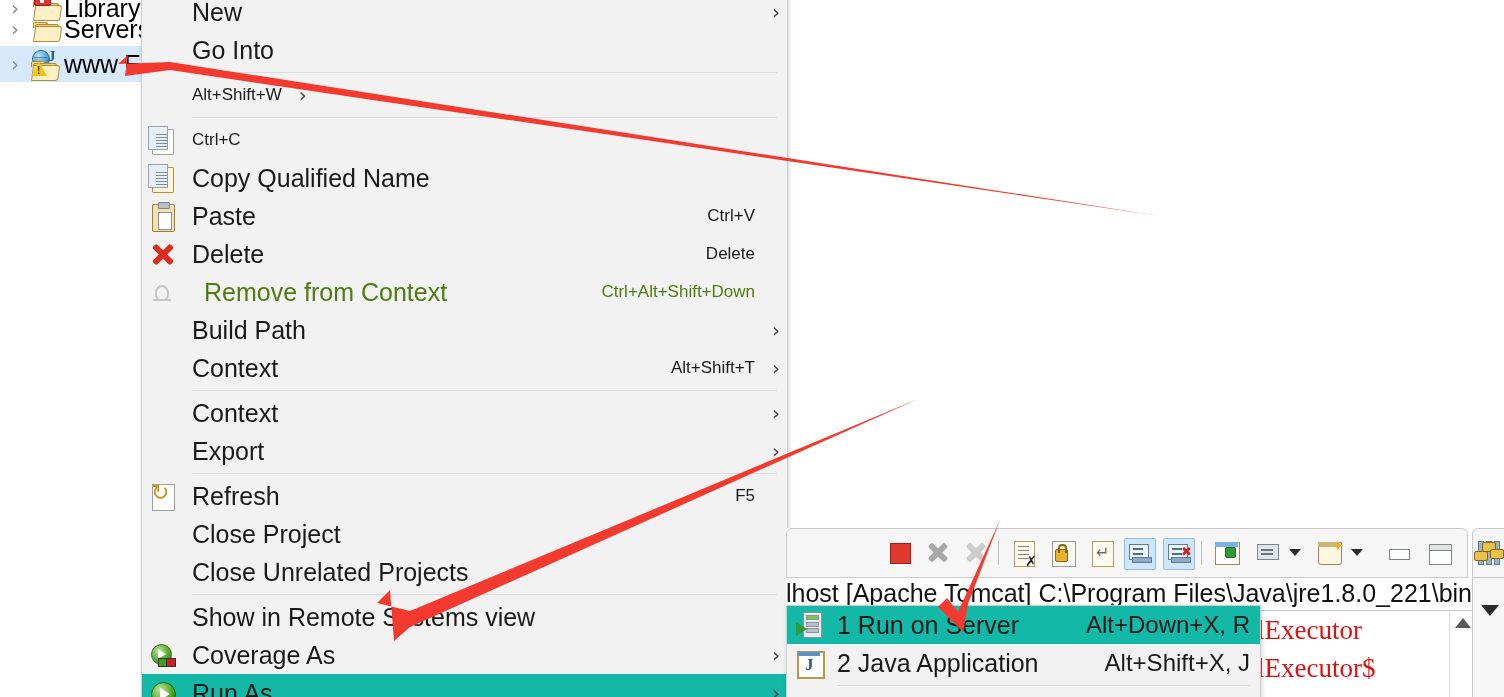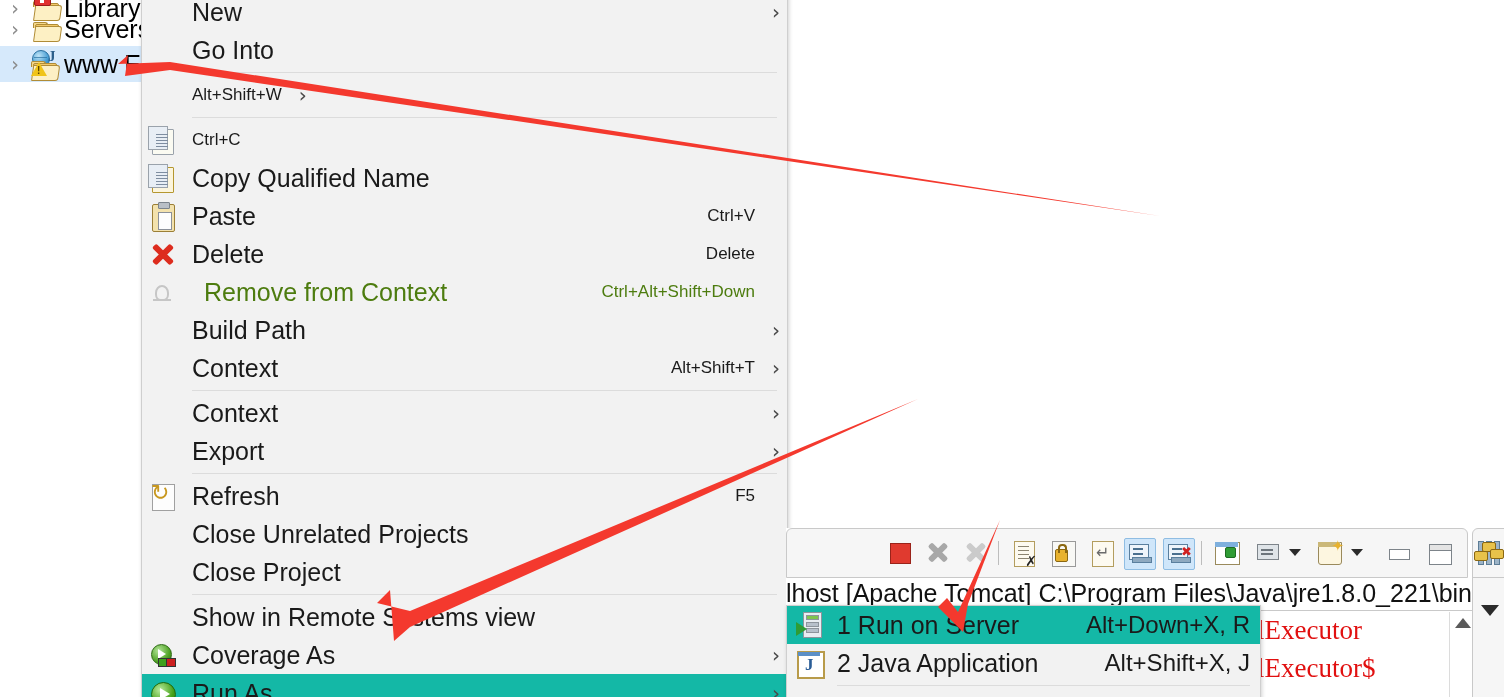--- a/index.html
+++ b/index.html
@@ -728,28 +728,28 @@
       <div class="micon">
           <div class="ic-refresh"></div>
         </div>
       <div class="mlabel">Refresh</div>
       <div class="maccel">F5</div>
       <div class="marrow none">›</div>
     </div>
 
     <div class="mi">
       <div class="micon"></div>
+      <div class="mlabel">Close Project</div>
+      <div class="maccel"></div>
+      <div class="marrow none">›</div>
+    </div>
+
+    <div class="mi">
+      <div class="micon"></div>
       <div class="mlabel">Close Unrelated Projects</div>
-      <div class="maccel"></div>
-      <div class="marrow none">›</div>
-    </div>
-
-    <div class="mi">
-      <div class="micon"></div>
-      <div class="mlabel">Close Project</div>
       <div class="maccel"></div>
       <div class="marrow none">›</div>
     </div>
 
     <div class="msep"></div>
 
     <div class="mi">
       <div class="micon"></div>
       <div class="mlabel">Show in Remote Systems view</div>
       <div class="maccel"></div>

